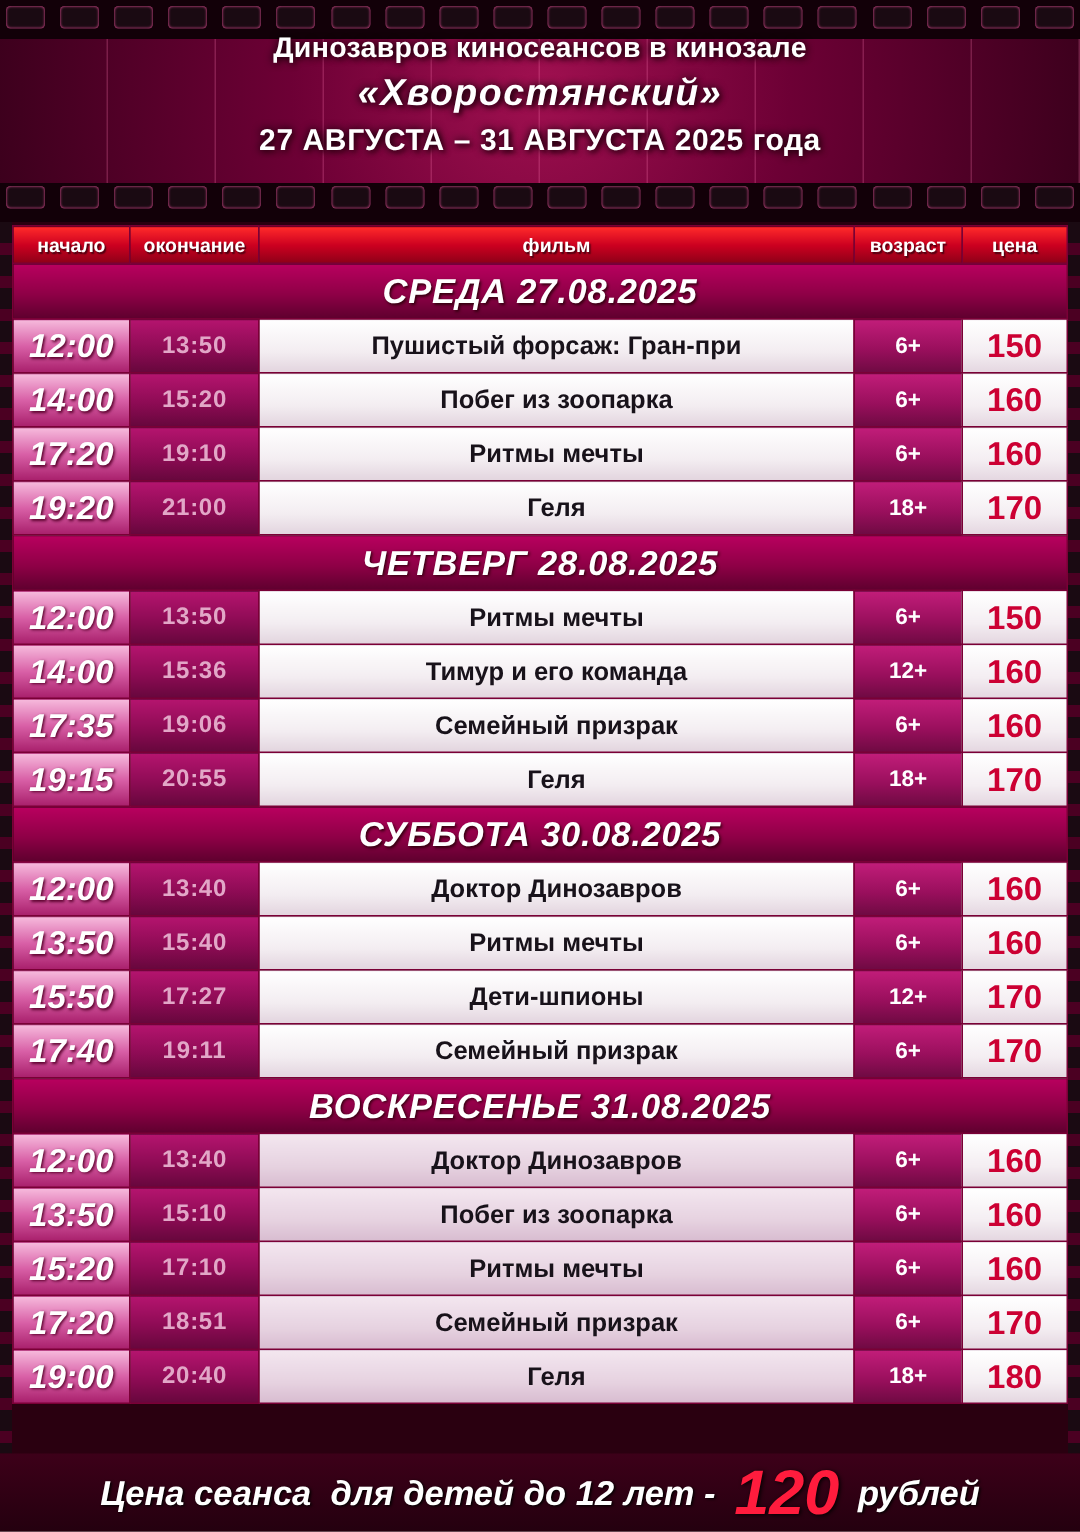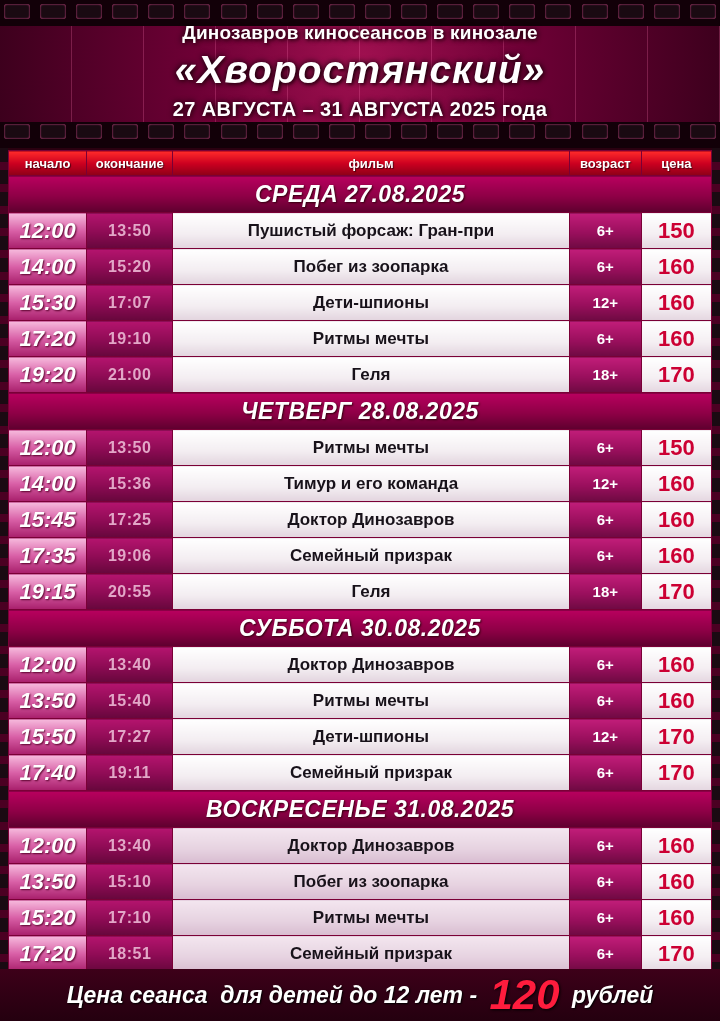--- a/index.html
+++ b/index.html
@@ -81,21 +81,21 @@
     color: #ffffff;
     text-shadow: 0 0 6px #000, 2px 2px 3px #5a0026;
   }
   .h-line1 {
     font-size: 19px;
     font-weight: bold;
     letter-spacing: 0.2px;
     margin-bottom: 4px;
   }
   .h-line2 {
-    font-size: 39px;
+    font-size: 25px;
     font-weight: bold;
     font-style: italic;
     letter-spacing: 1px;
     margin-bottom: 6px;
   }
   .h-line3 {
     font-size: 20px;
     font-weight: bold;
     letter-spacing: 0.4px;
   }
@@ -332,27 +332,20 @@
           <td class="price">150</td>
         </tr>
         <tr class="film-row">
           <td class="start">14:00</td>
           <td class="end">15:20</td>
           <td class="film">Побег из зоопарка</td>
           <td class="age">6+</td>
           <td class="price">160</td>
         </tr>
         <tr class="film-row">
-          <td class="start">15:30</td>
-          <td class="end">17:07</td>
-          <td class="film">Дети-шпионы</td>
-          <td class="age">12+</td>
-          <td class="price">160</td>
-        </tr>
-        <tr class="film-row">
           <td class="start">17:20</td>
           <td class="end">19:10</td>
           <td class="film">Ритмы  мечты</td>
           <td class="age">6+</td>
           <td class="price">160</td>
         </tr>
         <tr class="film-row">
           <td class="start">19:20</td>
           <td class="end">21:00</td>
           <td class="film">Геля</td>
@@ -373,27 +366,20 @@
           <td class="price">150</td>
         </tr>
         <tr class="film-row">
           <td class="start">14:00</td>
           <td class="end">15:36</td>
           <td class="film">Тимур и его команда</td>
           <td class="age">12+</td>
           <td class="price">160</td>
         </tr>
         <tr class="film-row">
-          <td class="start">15:45</td>
-          <td class="end">17:25</td>
-          <td class="film">Доктор Динозавров</td>
-          <td class="age">6+</td>
-          <td class="price">160</td>
-        </tr>
-        <tr class="film-row">
           <td class="start">17:35</td>
           <td class="end">19:06</td>
           <td class="film">Семейный призрак</td>
           <td class="age">6+</td>
           <td class="price">160</td>
         </tr>
         <tr class="film-row">
           <td class="start">19:15</td>
           <td class="end">20:55</td>
           <td class="film">Геля</td>

